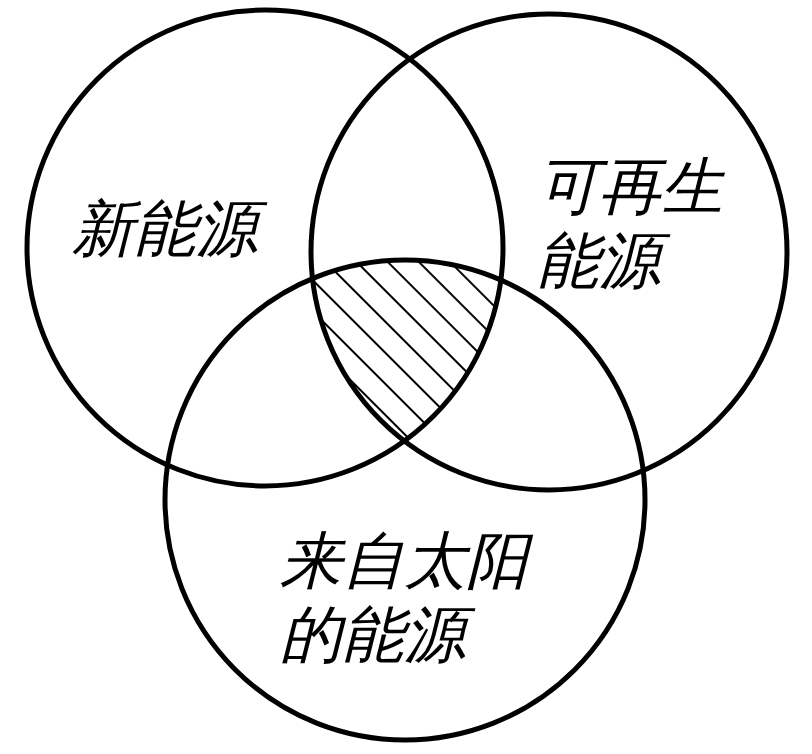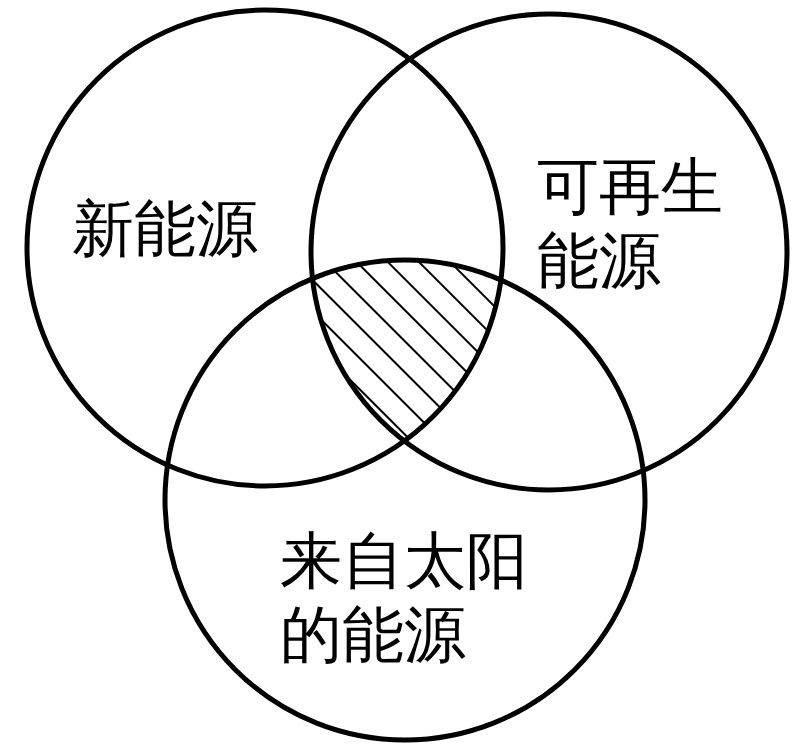--- a/index.html
+++ b/index.html
@@ -31,21 +31,21 @@
   .venn-label {
     font-family: "DejaVu Serif", "Liberation Serif", serif;
     font-weight: 400;
     fill: #000000;
     white-space: pre;
   }
 </style>
 </head>
 <body style="width: 812px; height: 754px;">
 
-<div id="diagram-root" style="width: 812px; height: 754px; background: rgb(255, 255, 255);">
+<div id="diagram-root" style="width: 812px; height: 754px; background: rgb(255, 255, 255); font-style: italic;">
   <svg id="venn-svg" viewBox="0 0 812 754" xmlns="http://www.w3.org/2000/svg" style="width: 812px; height: 754px;">
 
     <defs>
       <pattern id="hatch-pattern" patternUnits="userSpaceOnUse" width="22" height="22" patternTransform="rotate(-45)">
         <line x1="0" y1="0" x2="0" y2="22" stroke="#000000" stroke-width="4"></line>
       </pattern>
 
       <clipPath id="clip-left">
         <circle id="clip-circle-left" cx="265" cy="248" r="238"></circle>
       </clipPath>

